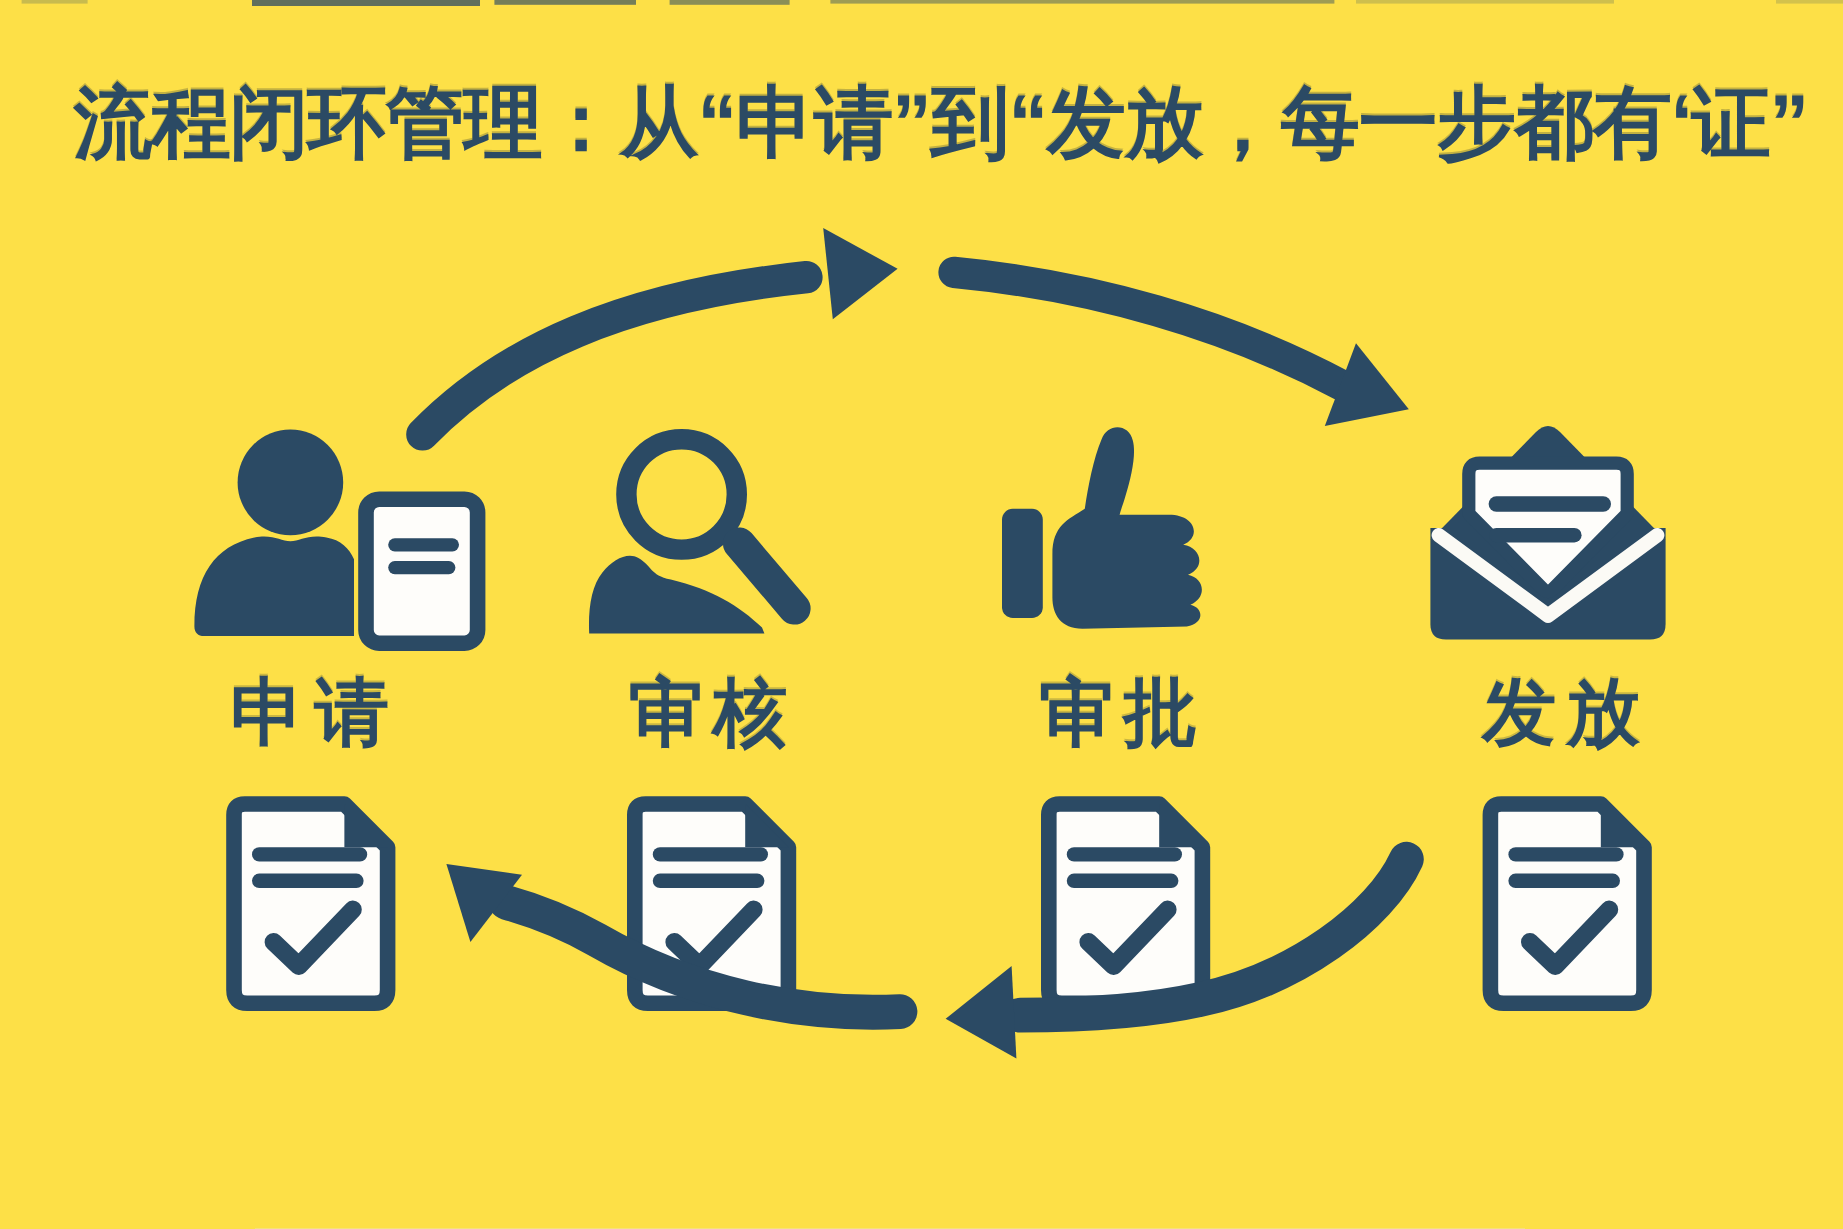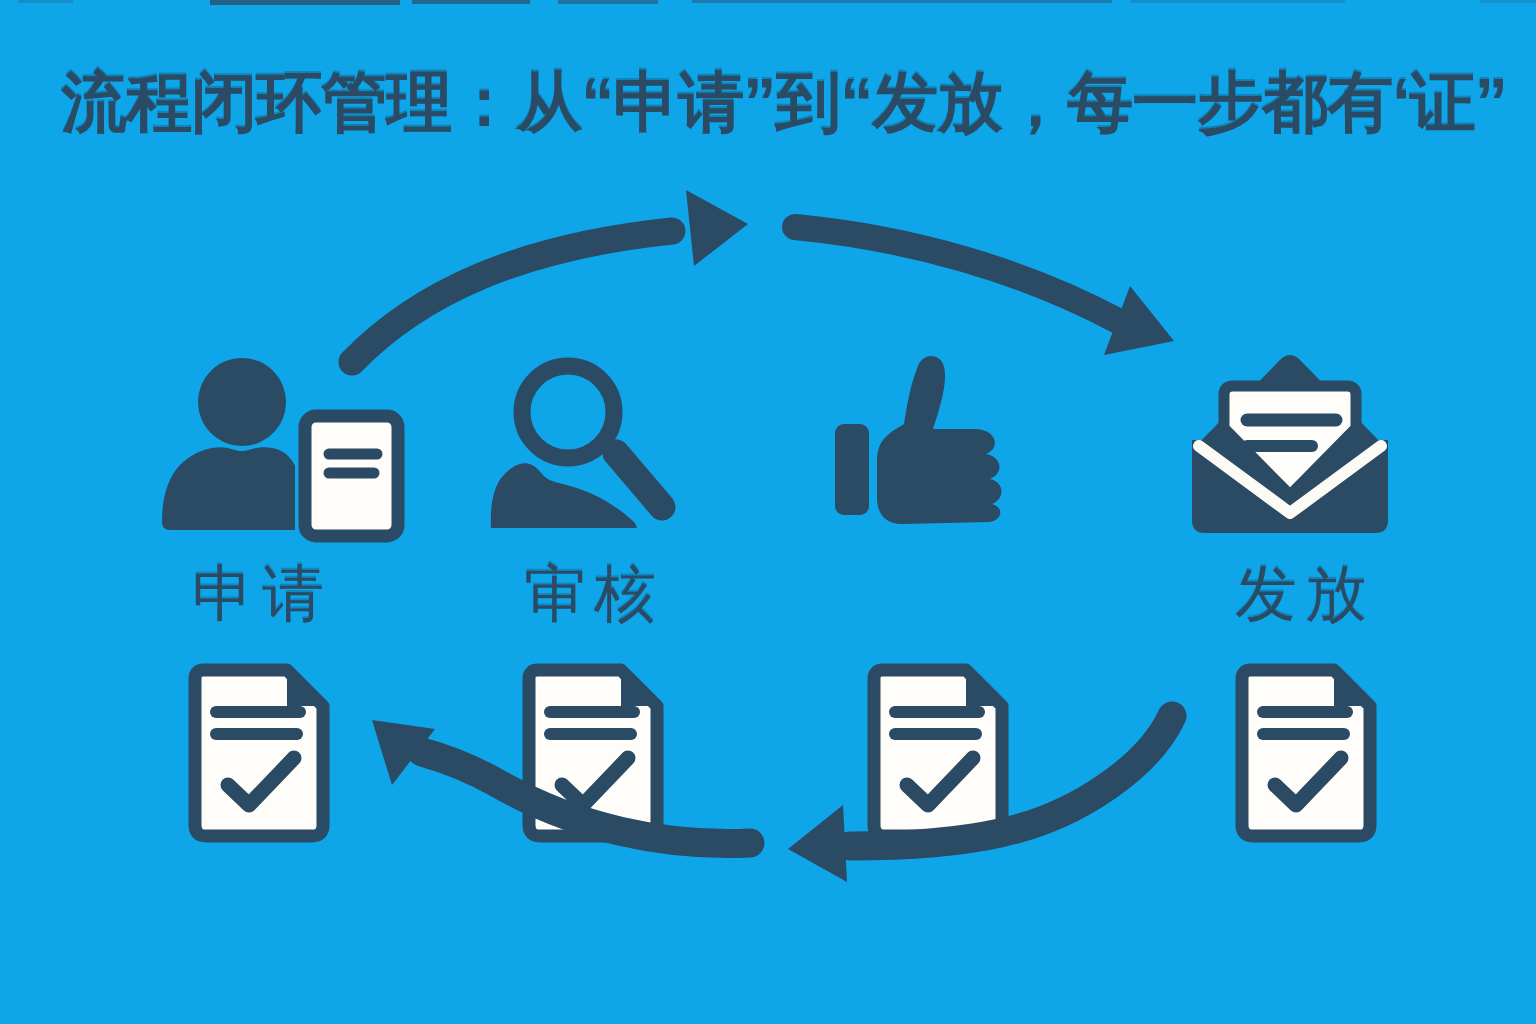--- a/index.html
+++ b/index.html
@@ -4,21 +4,21 @@
 <style>
   html, body { margin: 0; padding: 0; }
   body {
     font-family: "Liberation Sans", "DejaVu Sans", sans-serif;
     background: #e8e8e8;
   }
   .canvas {
     position: relative;
     width: 1536px;
     height: 1024px;
-    background: #0ea5e9;
+    background: #fde047;
     overflow: hidden;
   }
   .art {
     position: absolute;
     inset: 0;
   }
   .title {
     position: absolute;
     top: 58px;
     left: 0;
@@ -30,21 +30,21 @@
     letter-spacing: -1px;
     color: #2b4a64;
     white-space: nowrap;
     text-shadow: 0 -2px 0 rgba(20,35,50,0.25);
   }
   .step-label {
     position: absolute;
     top: 552px;
     transform: translateX(-50%);
     font-size: 62px;
-    font-weight: 400;
+    font-weight: 700;
     letter-spacing: 8px;
     color: #2b4a64;
     white-space: nowrap;
     text-shadow: 0 -2px 0 rgba(20,35,50,0.22);
   }
   .step-label.l1 { left: 262px; }
   .step-label.l2 { left: 594px; text-align: right; }
   .step-label.l3 { left: 936px; }
   .step-label.l4 { left: 1305px; text-align: center; }
 </style>
@@ -146,15 +146,16 @@
       <path d="M 1233 386 H 1347 Q 1356 386 1356 395 V 428 L 1294 491 Q 1290 495 1286 491 L 1224 428 V 395 Q 1224 386 1233 386 Z" fill="#fefdfa" stroke="#2b4a64" stroke-width="11" stroke-linejoin="round"></path>
       <line x1="1247" y1="420" x2="1336" y2="420" stroke="#2b4a64" stroke-width="13" stroke-linecap="round"></line>
       <line x1="1247" y1="446" x2="1312" y2="446" stroke="#2b4a64" stroke-width="12" stroke-linecap="round"></line>
     </g>
   </svg>
 
   <div class="title">流程闭环管理：从“申请”到“发放，每一步都有‘证”</div>
 
   <div class="step-label l1">申请</div>
   <div class="step-label l2">审核</div>
+  <div class="step-label l3">审批</div>
   <div class="step-label l4">发放</div>
 
 </div>
 
 </body></html>

